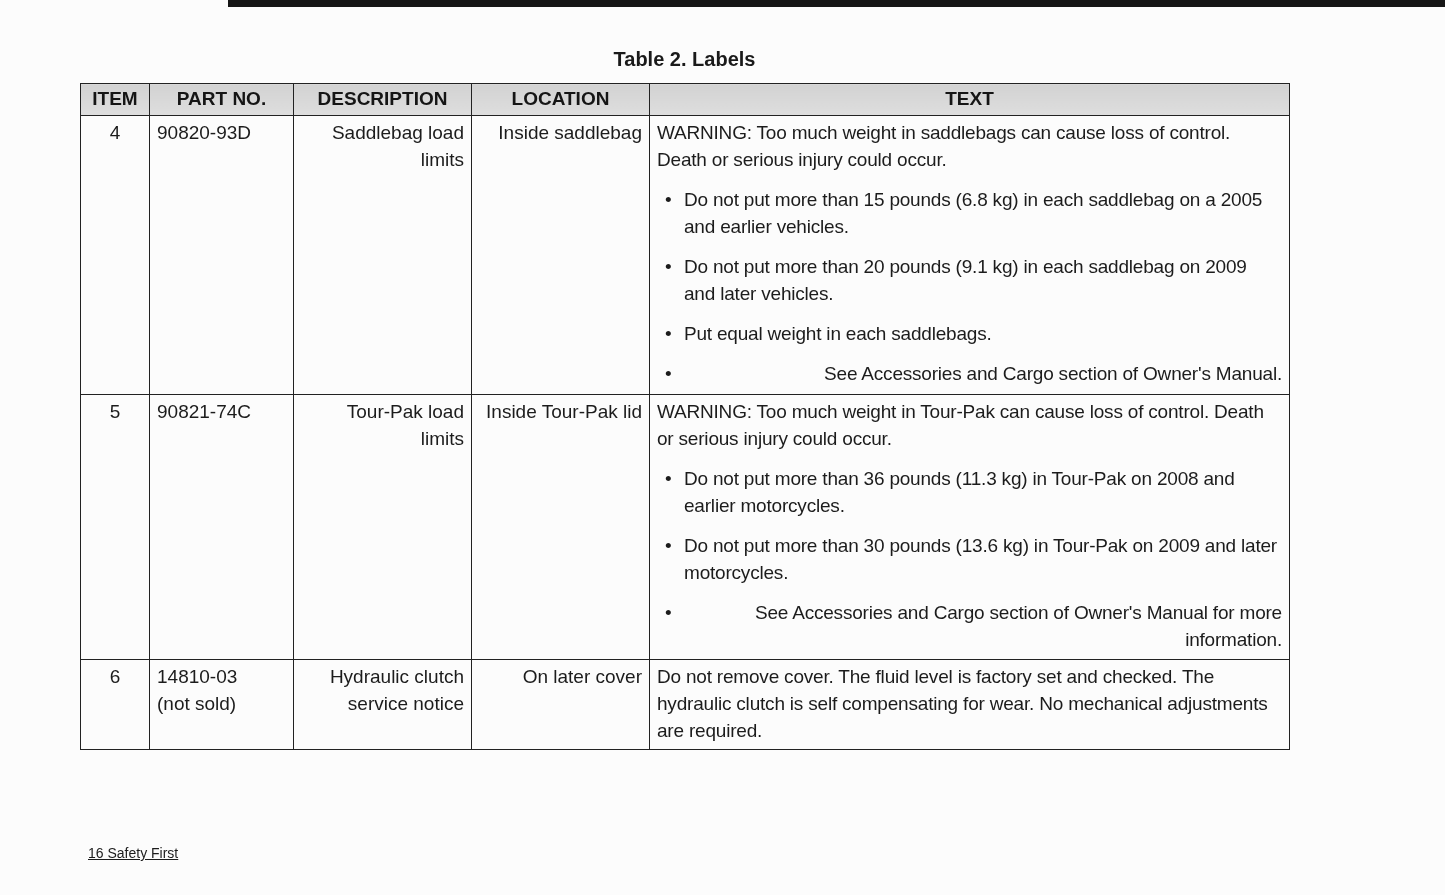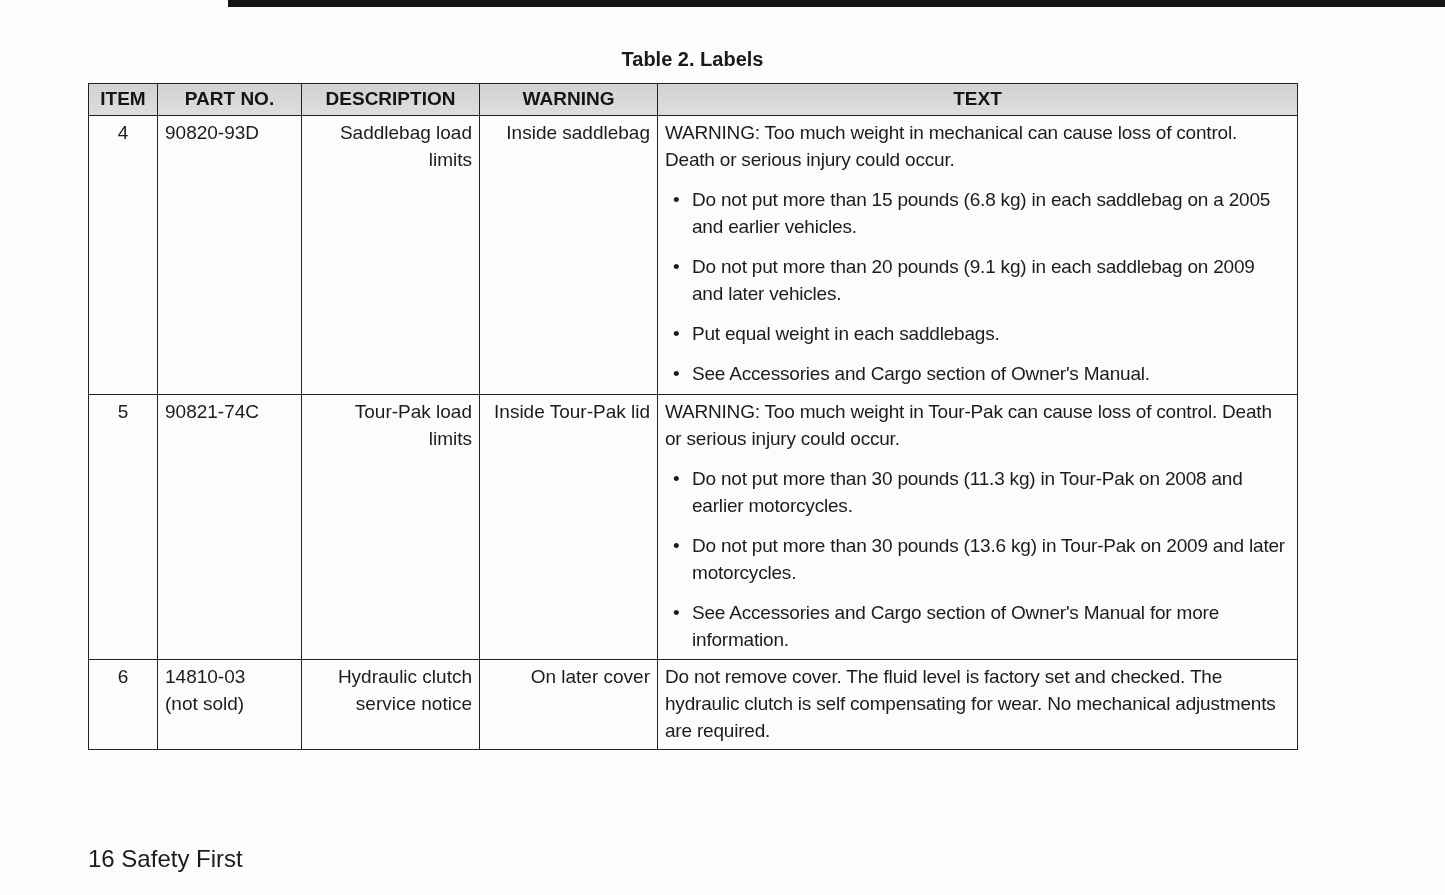--- a/index.html
+++ b/index.html
@@ -19,21 +19,21 @@
     top: 0;
     left: 228px;
     right: 0;
     height: 7px;
     background: #161616;
   }
 
   .content {
     position: absolute;
     top: 48px;
-    left: 88px;
+    left: 80px;
     width: 1209px;
   }
 
   .table-title {
     text-align: center;
     font-size: 20px;
     font-weight: bold;
     color: #1a1a1a;
     margin-bottom: 12px;
   }
@@ -88,34 +88,36 @@
     padding: 0;
   }
 
   ul.bullets li {
     position: relative;
     padding-left: 27px;
     margin-bottom: 13px;
   }
   ul.bullets li:last-child {
     margin-bottom: 2px;
+    text-align: right;
   }
   ul.bullets li::before {
     content: "\2022";
     position: absolute;
     left: 8px;
     top: 0;
   }
 
   .page-footer {
     position: absolute;
     left: 88px;
     top: 845px;
-    font-size: 24px;
+    font-size: 14px;
     color: #1c1c1c;
+    text-decoration: underline;
   }
 </style>
 </head>
 <body>
 
 <div class="scan-artifact-top"></div>
 
 <div class="content">
 
   <div class="table-title">Table 2. Labels</div>
@@ -126,51 +128,51 @@
       <col style="width:144px">
       <col style="width:178px">
       <col style="width:178px">
       <col style="width:640px">
     </colgroup>
     <thead>
       <tr>
         <th>ITEM</th>
         <th>PART NO.</th>
         <th>DESCRIPTION</th>
-        <th>WARNING</th>
+        <th>LOCATION</th>
         <th>TEXT</th>
       </tr>
     </thead>
     <tbody>
 
       <tr>
         <td class="c-item">4</td>
         <td class="c-part">90820-93D</td>
         <td class="c-desc">Saddlebag load limits</td>
         <td class="c-loc">Inside saddlebag</td>
         <td class="c-text">
-          <p class="intro">WARNING: Too much weight in mechanical can cause loss of control. Death or serious injury could occur.</p>
+          <p class="intro">WARNING: Too much weight in saddlebags can cause loss of control. Death or serious injury could occur.</p>
           <ul class="bullets">
             <li>Do not put more than 15 pounds (6.8 kg) in each saddlebag on a 2005 and earlier vehicles.</li>
             <li>Do not put more than 20 pounds (9.1 kg) in each saddlebag on 2009 and later vehicles.</li>
             <li>Put equal weight in each saddlebags.</li>
             <li>See Accessories and Cargo section of Owner's Manual.</li>
           </ul>
         </td>
       </tr>
 
       <tr>
         <td class="c-item">5</td>
         <td class="c-part">90821-74C</td>
         <td class="c-desc">Tour-Pak load limits</td>
         <td class="c-loc">Inside Tour-Pak lid</td>
         <td class="c-text">
           <p class="intro">WARNING: Too much weight in Tour-Pak can cause loss of control. Death or serious injury could occur.</p>
           <ul class="bullets">
-            <li>Do not put more than 30 pounds (11.3 kg) in Tour-Pak on 2008 and earlier motorcycles.</li>
+            <li>Do not put more than 36 pounds (11.3 kg) in Tour-Pak on 2008 and earlier motorcycles.</li>
             <li>Do not put more than 30 pounds (13.6 kg) in Tour-Pak on 2009 and later motorcycles.</li>
             <li>See Accessories and Cargo section of Owner's Manual for more information.</li>
           </ul>
         </td>
       </tr>
 
       <tr>
         <td class="c-item">6</td>
         <td class="c-part">14810-03
 (not sold)</td>

